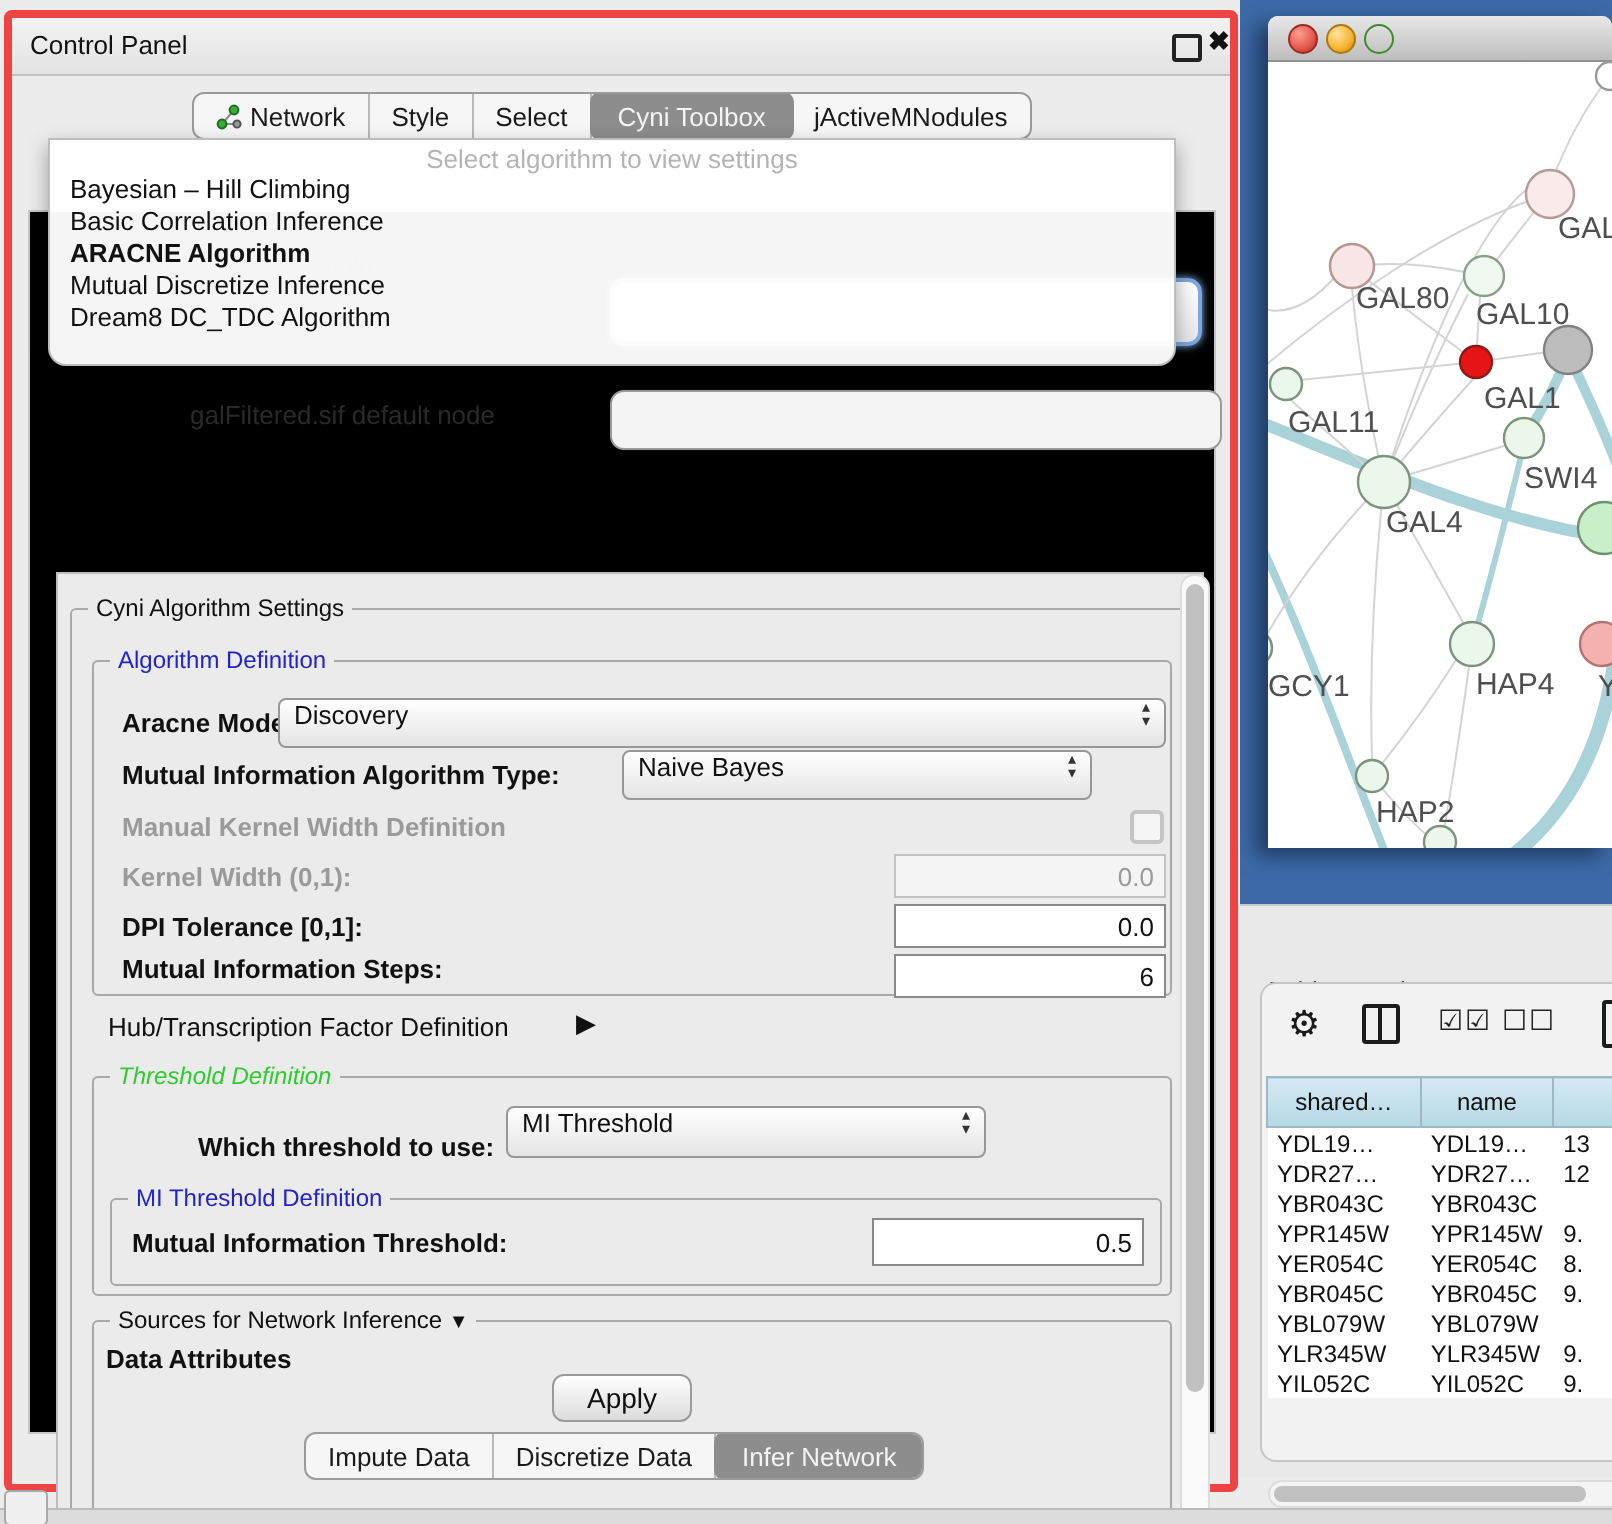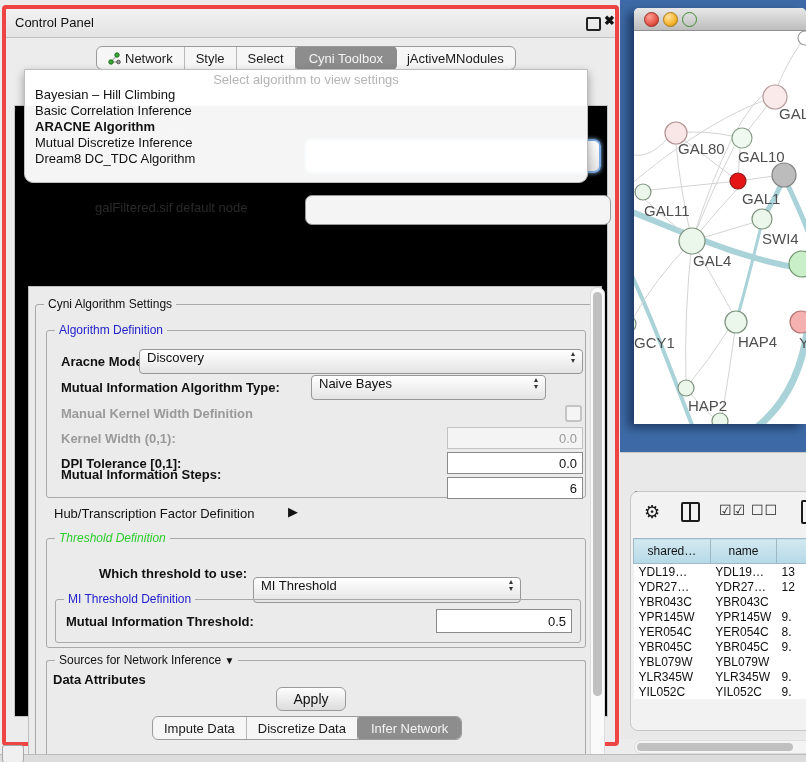--- a/index.html
+++ b/index.html
@@ -153,34 +153,34 @@
             <span class="abs lbl dis" style="left:14px;top:100px;">Kernel Width (0,1):</span>
             <div class="abs field dis" style="left:400px;top:96px;width:136px;height:22px;">
                 <span>0.0</span>
               </div>
 
             <span class="abs lbl" style="left:14px;top:125px;">DPI Tolerance [0,1]:</span>
             <div class="abs field" style="left:400px;top:121px;width:136px;height:22px;">
                 <span>0.0</span>
               </div>
 
-            <span class="abs lbl" style="left:14px;top:136px;text-align:right;">Mutual Information Steps:</span>
+            <span class="abs lbl" style="left:14px;top:146px;text-align:right;">Mutual Information Steps:</span>
             <div class="abs field" style="left:400px;top:146px;width:136px;height:22px;">
                 <span>6</span>
               </div>
           </div>
 
           <span class="abs plain" style="left:18px;top:201px;">Hub/Transcription Factor Definition</span>
           <span class="abs" style="left:252px;top:199px;font-size:13px;color:#111;">▶</span>
 
           <div class="abs groupbox" style="left:10px;top:233px;width:538px;height:108px;">
             <span class="gb-title t-green">Threshold Definition</span>
 
             <span class="abs lbl" style="left:52px;top:27px;">Which threshold to use:</span>
-            <div class="abs combo" style="left:206px;top:38px;width:268px;height:26px;">
+            <div class="abs combo" style="left:206px;top:14px;width:240px;height:26px;">
               <span>MI Threshold</span>
               <span class="arrows">▴<br>▾</span>
             </div>
 
             <div class="abs groupbox" style="left:8px;top:60px;width:524px;height:42px;">
               <span class="gb-title t-blue">MI Threshold Definition</span>
               <span class="abs lbl" style="left:10px;top:14px;">Mutual Information Threshold:</span>
               <div class="abs field" style="left:380px;top:9px;width:136px;height:24px;">
                   <span>0.5</span>
                 </div>

